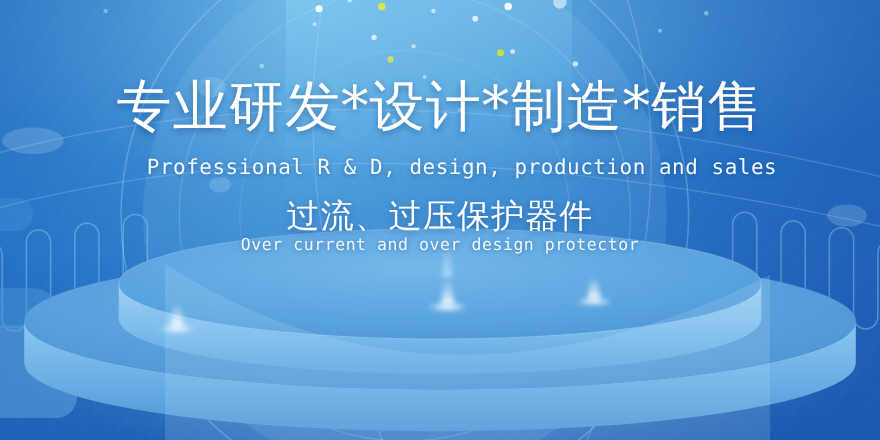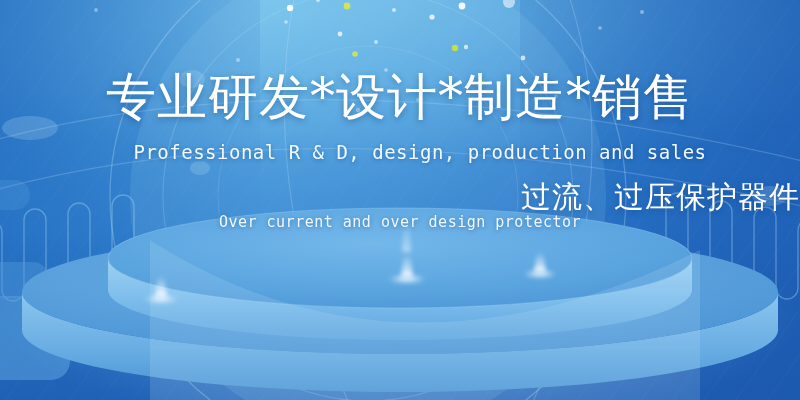--- a/index.html
+++ b/index.html
@@ -40,21 +40,20 @@
     padding-left:40px;
   }
   .sub-cn{
     position:absolute;left:0;right:0;top:178px;
     font-family:"DejaVu Serif","Liberation Serif",serif;
     font-size:30px;line-height:38px;
     letter-spacing:1px;
     color:#ffffff;
     text-shadow:0 2px 6px rgba(12,60,120,.45);
     white-space:nowrap;
-    text-align:right;
   }
   .sub-en{
     position:absolute;left:0;right:0;top:212px;
     font-family:"DejaVu Sans Mono","Liberation Mono",monospace;
     font-size:15px;line-height:20px;
     letter-spacing:.5px;
     color:#f0f7ff;
     text-shadow:0 1px 4px rgba(12,60,120,.45);
     white-space:nowrap;
   }

